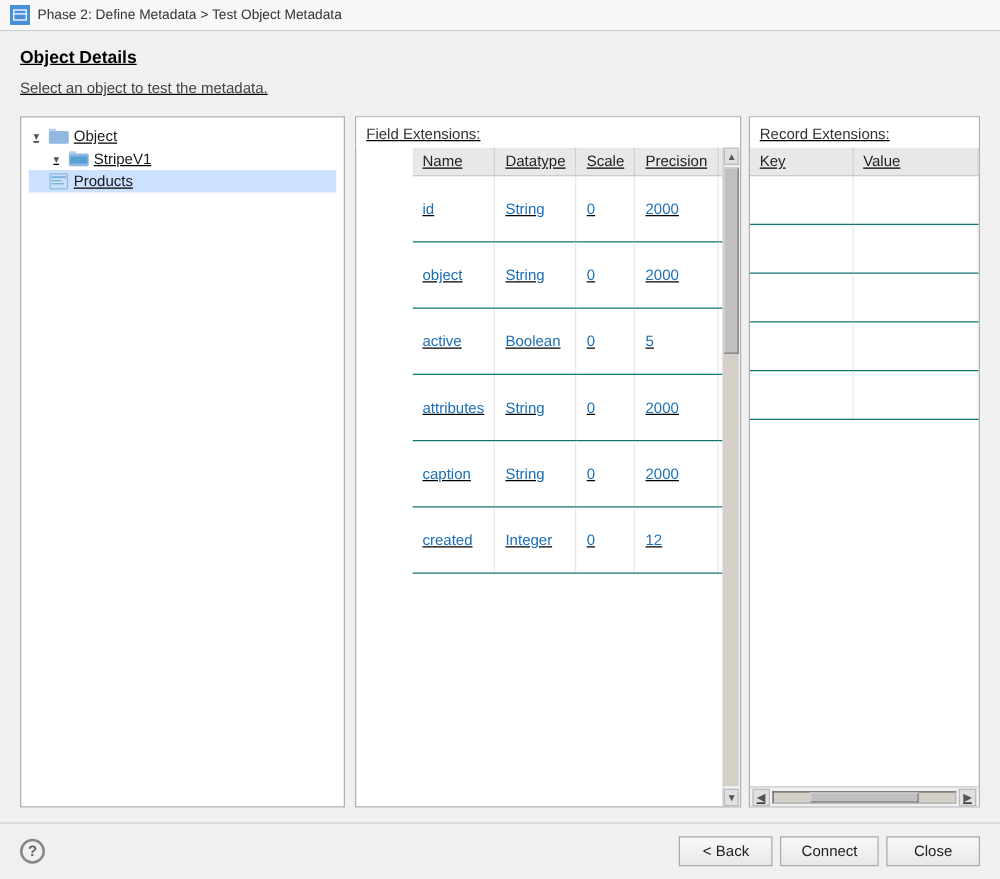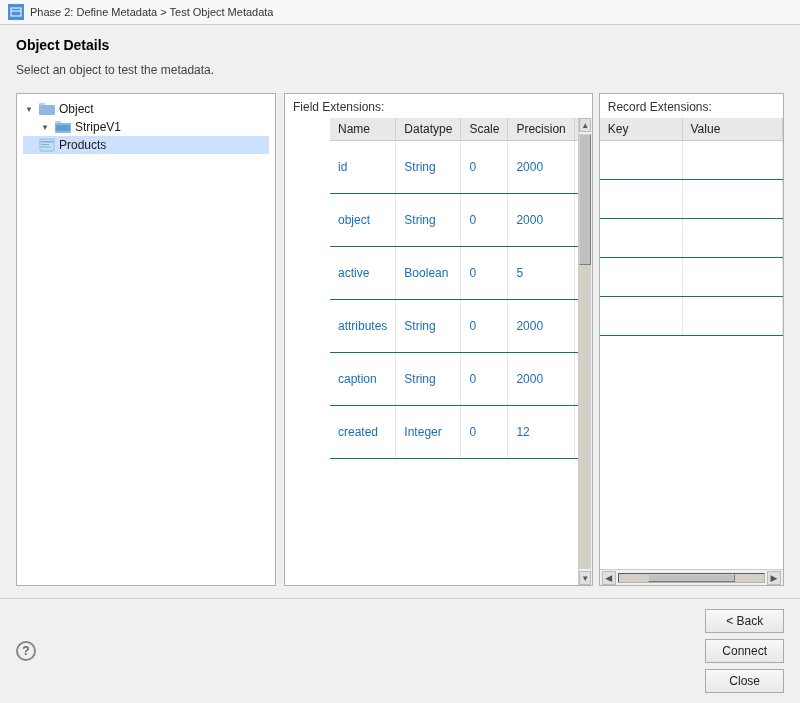--- a/index.html
+++ b/index.html
@@ -38,20 +38,21 @@
     }
 
     
     .main-content {
       flex: 1;
       background: #f0f0f0;
       padding: 12px 16px;
       display: flex;
       flex-direction: column;
       gap: 8px;
+      text-decoration: underline;
     }
 
     .page-title {
       font-size: 14px;
       font-weight: bold;
       color: #000;
       margin-bottom: 2px;
     }
 
     .page-subtitle {
@@ -266,21 +267,20 @@
       justify-content: center;
       font-size: 12px;
       font-weight: bold;
       color: #666;
       cursor: pointer;
     }
 
     .bottom-buttons {
       display: flex;
       gap: 6px;
-      flex-direction: column;
     }
 
     .btn {
       padding: 4px 16px;
       font-size: 12px;
       border: 1px solid #aaa;
       background: linear-gradient(to bottom, #f8f8f8, #e8e8e8);
       cursor: pointer;
       color: #222;
       min-width: 75px;

